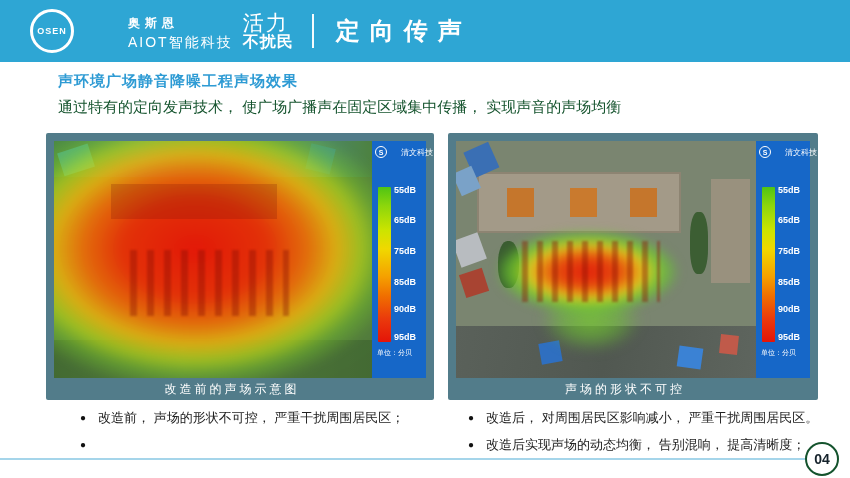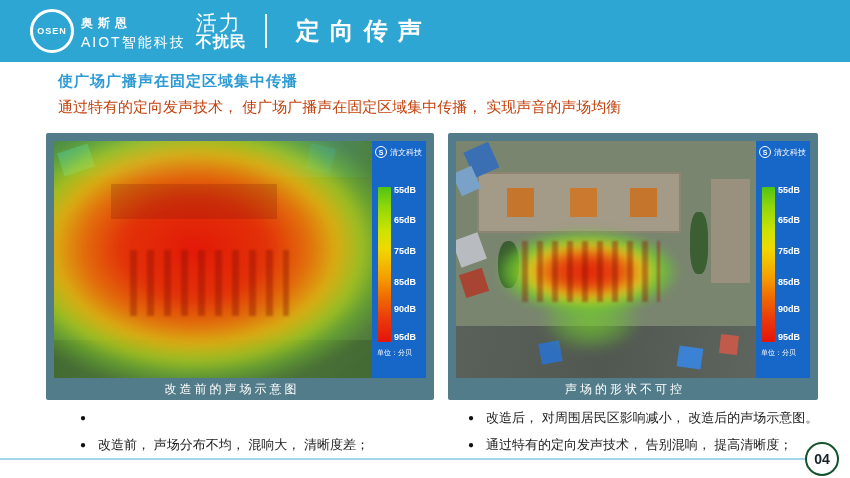--- a/index.html
+++ b/index.html
@@ -8,35 +8,35 @@
   .slide{position:relative;width:850px;height:478px;background:#ffffff;overflow:hidden;}
 
   
   .hdr{position:absolute;left:0;top:0;width:850px;height:62px;background:#2EA6D4;
        display:flex;align-items:center;}
   .logoL{display:flex;align-items:flex-end;margin-left:30px;gap:7px;}
   .logo-circle{width:38px;height:38px;border:3px solid #fff;border-radius:50%;
        display:flex;align-items:center;justify-content:center;color:#fff;
        font-size:9px;font-weight:bold;letter-spacing:1px;flex:0 0 auto;}
   .logo-circle.small{width:26px;height:26px;border-width:2px;font-size:7px;}
-  .logoL-txt{display:flex;flex-direction:column;gap:2px;padding-bottom:1px;}
+  .logoL-txt{display:flex;flex-direction:column;gap:2px;padding-bottom:1px;margin-left:47px;}
   .logoL-name{color:#fff;font-size:12px;font-weight:bold;letter-spacing:5px;}
   .logoL-sub{color:#fff;font-size:14px;letter-spacing:2px;}
   .slogan{margin-left:10px;color:#fff;text-align:left;line-height:1.05;}
   .slogan-1{font-size:21px;font-weight:normal;letter-spacing:2px;}
   .slogan-2{font-size:16px;font-weight:bold;letter-spacing:1px;}
   .hdr-div{width:2px;height:34px;background:rgba(255,255,255,0.95);margin:0 20px 0 18px;}
-  .hdr-title{color:#fff;font-size:24px;font-weight:bold;letter-spacing:10px;margin:9px;}
+  .hdr-title{color:#fff;font-size:24px;font-weight:bold;letter-spacing:10px;margin:2px;}
   .logoR{margin-left:auto;margin-right:22px;display:flex;align-items:center;gap:7px;
          color:#fff;font-size:11px;font-weight:bold;letter-spacing:2px;}
 
   
   .sec-head{position:absolute;left:58px;top:72px;color:#2E9BD4;
             font-size:15px;font-weight:bold;letter-spacing:1px;}
-  .sec-desc{position:absolute;left:58px;top:98px;color:#c2410c;font-size:15px;}
+  .sec-desc{position:absolute;left:58px;top:98px;color:#14532d;font-size:15px;}
 
   
   .figure{position:absolute;top:133px;height:267px;background:#527C8A;border-radius:2px;}
   .fig-left{left:46px;width:388px;}
   .fig-right{left:448px;width:370px;}
   .fig-body{position:absolute;left:8px;right:8px;top:8px;bottom:22px;display:flex;}
   .fig-caption{position:absolute;left:0;right:16px;bottom:0;height:22px;line-height:22px;
       text-align:center;color:#fff;font-size:12px;letter-spacing:3px;}
 
   .photo{flex:1;position:relative;overflow:hidden;}
@@ -84,21 +84,21 @@
        rgba(240,210,20,0.85) 62%, rgba(140,212,36,0.80) 74%,
        rgba(104,200,48,0.62) 86%, rgba(104,200,48,0) 100%);}
   .heatR2{left:28%;top:64%;width:34%;height:28%;filter:blur(6px);background:
      radial-gradient(ellipse 50% 50% at 50% 40%,
        rgba(120,205,45,0.75) 0%, rgba(110,200,48,0.5) 55%, rgba(110,200,48,0) 100%);}
   .stripesR{left:22%;top:42%;width:46%;height:26%;filter:blur(1px);
       background:repeating-linear-gradient(90deg,rgba(140,16,4,0.4) 0 6px,rgba(140,16,4,0) 6px 15px);}
 
   
   .panel{width:54px;background:#1667C8;position:relative;flex:0 0 auto;}
-  .wm{position:absolute;top:5px;left:3px;right:1px;display:flex;align-items:center;gap:3px;
+  .wm{position:absolute;top:5px;left:3px;right:1px;display:flex;align-items:center;gap:14px;
       color:#fff;font-size:8px;white-space:nowrap;}
   .wm-ic{width:10px;height:10px;border:1px solid #fff;border-radius:50%;flex:0 0 auto;
       display:flex;align-items:center;justify-content:center;font-size:7px;font-weight:bold;}
   .scale-wrap{position:absolute;top:46px;bottom:36px;left:6px;right:1px;}
   .scale-bar{position:absolute;left:0;top:0;bottom:0;width:13px;border-radius:1px;
       background:linear-gradient(to bottom,#4FC414 0%,#8CD60C 12%,#CCE400 28%,#F0D800 40%,
                  #F5A000 58%,#F07000 70%,#EA3A0C 85%,#E41408 100%);}
   .sl{position:absolute;left:16px;transform:translateY(-50%);color:#fff;
       font-size:9px;font-weight:bold;white-space:nowrap;}
   .sl0{top:2%}.sl1{top:21%}.sl2{top:41%}.sl3{top:61%}.sl4{top:79%}.sl5{top:97%}
@@ -134,21 +134,21 @@
       </div>
     </div>
     <div class="slogan">
       <div class="slogan-1">活力</div>
       <div class="slogan-2">不扰民</div>
     </div>
     <div class="hdr-div"></div>
     <h1 class="hdr-title">定向传声</h1>
   </div>
 
-  <div class="sec-head">使广场广播声在固定区域集中传播</div>
+  <div class="sec-head">声环境广场静音降噪工程声场效果</div>
   <div class="sec-desc">通过特有的定向发声技术， 使广场广播声在固定区域集中传播， 实现声音的声场均衡</div>
 
   <div class="figure fig-left">
     <div class="fig-body">
       <div class="photo ph-l">
         <div class="pl-top"></div>
           <div class="pl-roof1"></div>
           <div class="pl-roof2"></div>
         <div class="pl-bot"></div>
         <div class="heatL"></div>
@@ -213,33 +213,33 @@
         </div>
         <div class="scale-unit">单位：分贝</div>
       </div>
     </div>
     <div class="fig-caption">声场的形状不可控</div>
   </div>
 
   <div class="bullets bul-left">
     <div class="bul-row">
       <span class="dot">●</span>
-    </div>
-    <div class="bul-row">
-      <span class="dot">●</span>
-      <span>改造前， 声场分布不均， 混响大， 清晰度差；</span>
+      <span>改造前， 声场的形状不可控， 严重干扰周围居民区；</span>
+    </div>
+    <div class="bul-row">
+      <span class="dot">●</span>
     </div>
   </div>
   <div class="bullets bul-right">
     <div class="bul-row">
       <span class="dot">●</span>
-      <span>改造后， 对周围居民区影响减小， 改造后的声场示意图。</span>
-    </div>
-    <div class="bul-row">
-      <span class="dot">●</span>
-      <span>通过特有的定向发声技术， 告别混响， 提高清晰度；</span>
+      <span>改造后， 对周围居民区影响减小， 严重干扰周围居民区。</span>
+    </div>
+    <div class="bul-row">
+      <span class="dot">●</span>
+      <span>改造后实现声场的动态均衡， 告别混响， 提高清晰度；</span>
     </div>
   </div>
 
   <div class="foot-rule"></div>
   <div class="page-badge">04</div>
 
 </div>
 
 </body></html>

